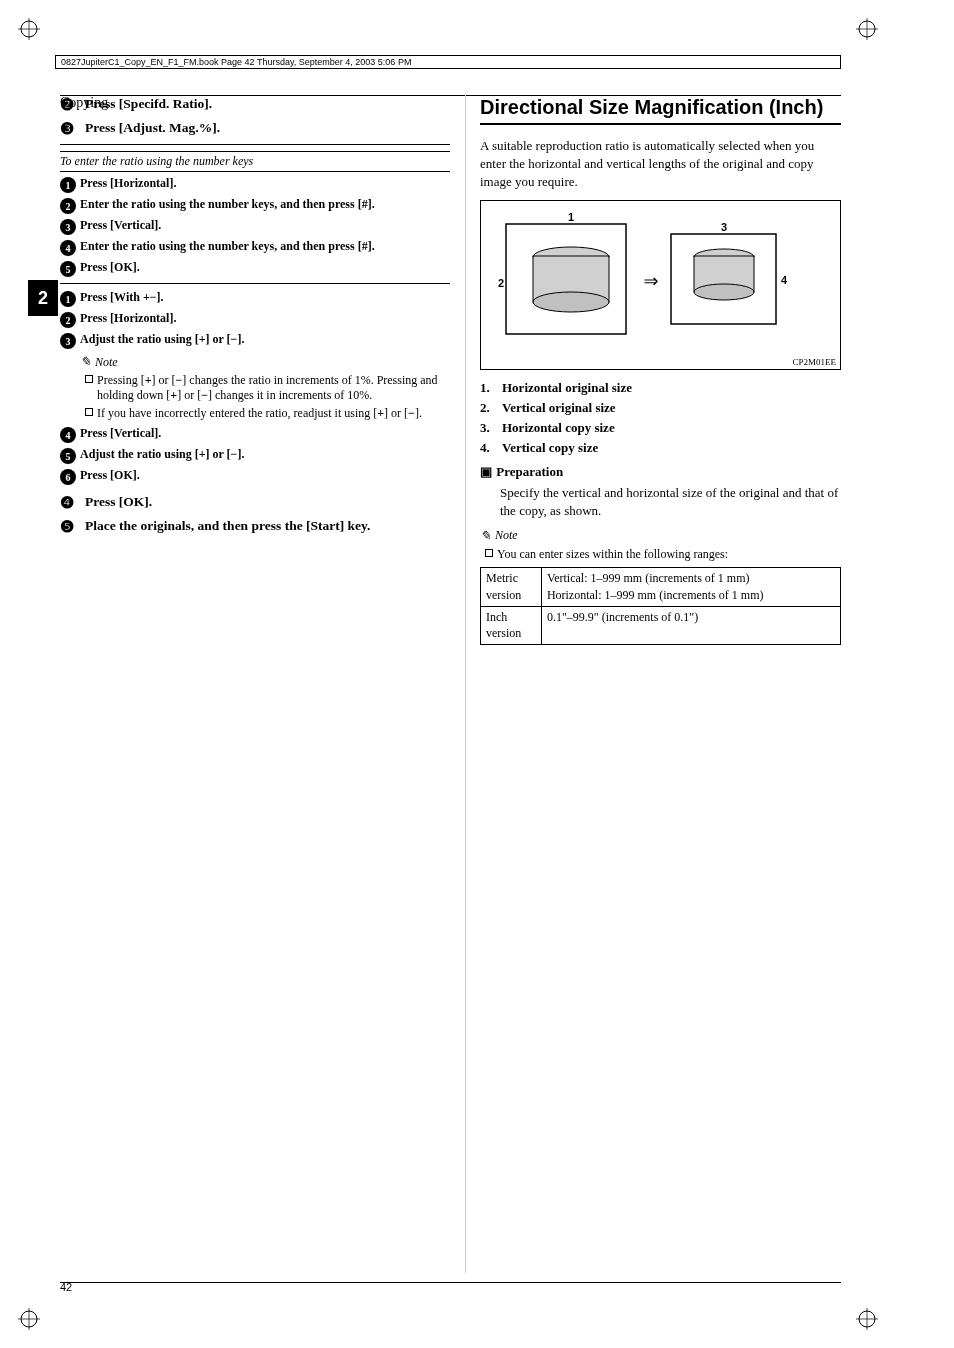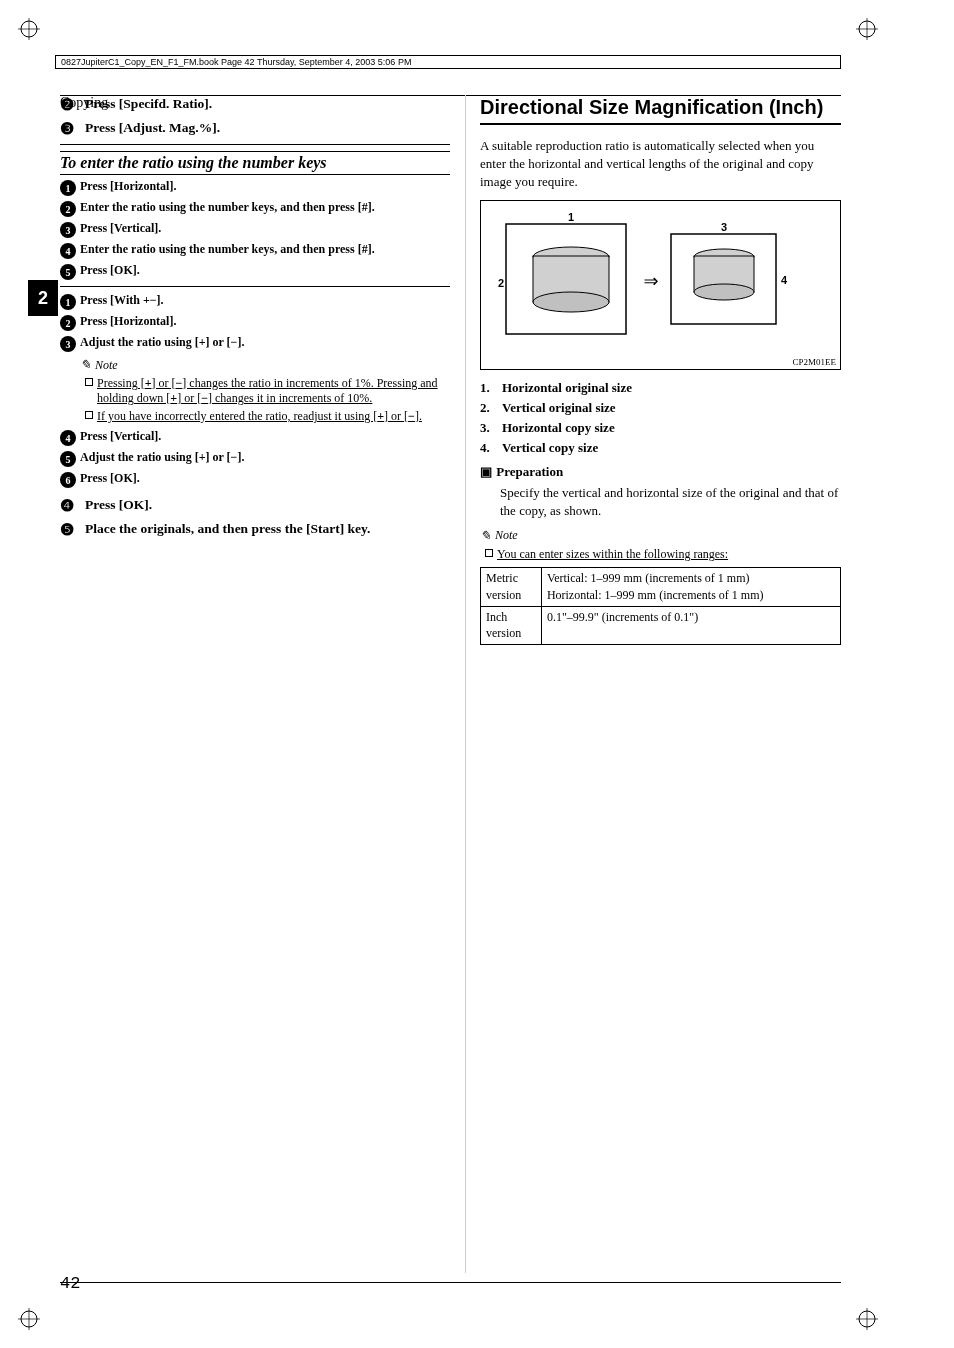--- a/index.html
+++ b/index.html
@@ -71,22 +71,22 @@
       font-size: 18px;
       font-weight: bold;
       font-family: Arial, sans-serif;
     }
 
     
     .page-number {
       position: absolute;
       bottom: 55px;
       left: 60px;
-      font-size: 17px;
-      font-family: Liberation Mono, monospace;
+      font-size: 11px;
+      font-family: Liberation Sans, sans-serif;
     }
 
     
     .content-area {
       position: absolute;
       top: 95px;
       left: 60px;
       right: 55px;
       bottom: 75px;
     }
@@ -135,22 +135,22 @@
     .sub-step {
       display: flex;
       align-items: flex-start;
       margin-bottom: 4px;
       font-weight: bold;
       font-size: 12px;
     }
 
     
     .section-heading {
-      font-size: 16px;
-      font-weight: bold;
+      font-size: 12px;
+      font-weight: normal;
       font-style: italic;
       margin: 6px 0 4px 0;
       border-top: 1px solid #000;
       border-bottom: 1px solid #000;
       padding: 2px 0;
     }
 
     
     .note-section {
       margin: 5px 0 5px 0;
@@ -165,21 +165,20 @@
     .note-icon {
       margin-right: 4px;
       font-size: 13px;
     }
     .note-item {
       display: flex;
       align-items: flex-start;
       margin-bottom: 3px;
       font-size: 12px;
       padding-left: 5px;
-      text-decoration: underline;
     }
     .note-item .sq {
       margin-right: 4px;
       margin-top: 2px;
       width: 8px;
       height: 8px;
       border: 1px solid #000;
       flex-shrink: 0;
       display: inline-block;
     }

